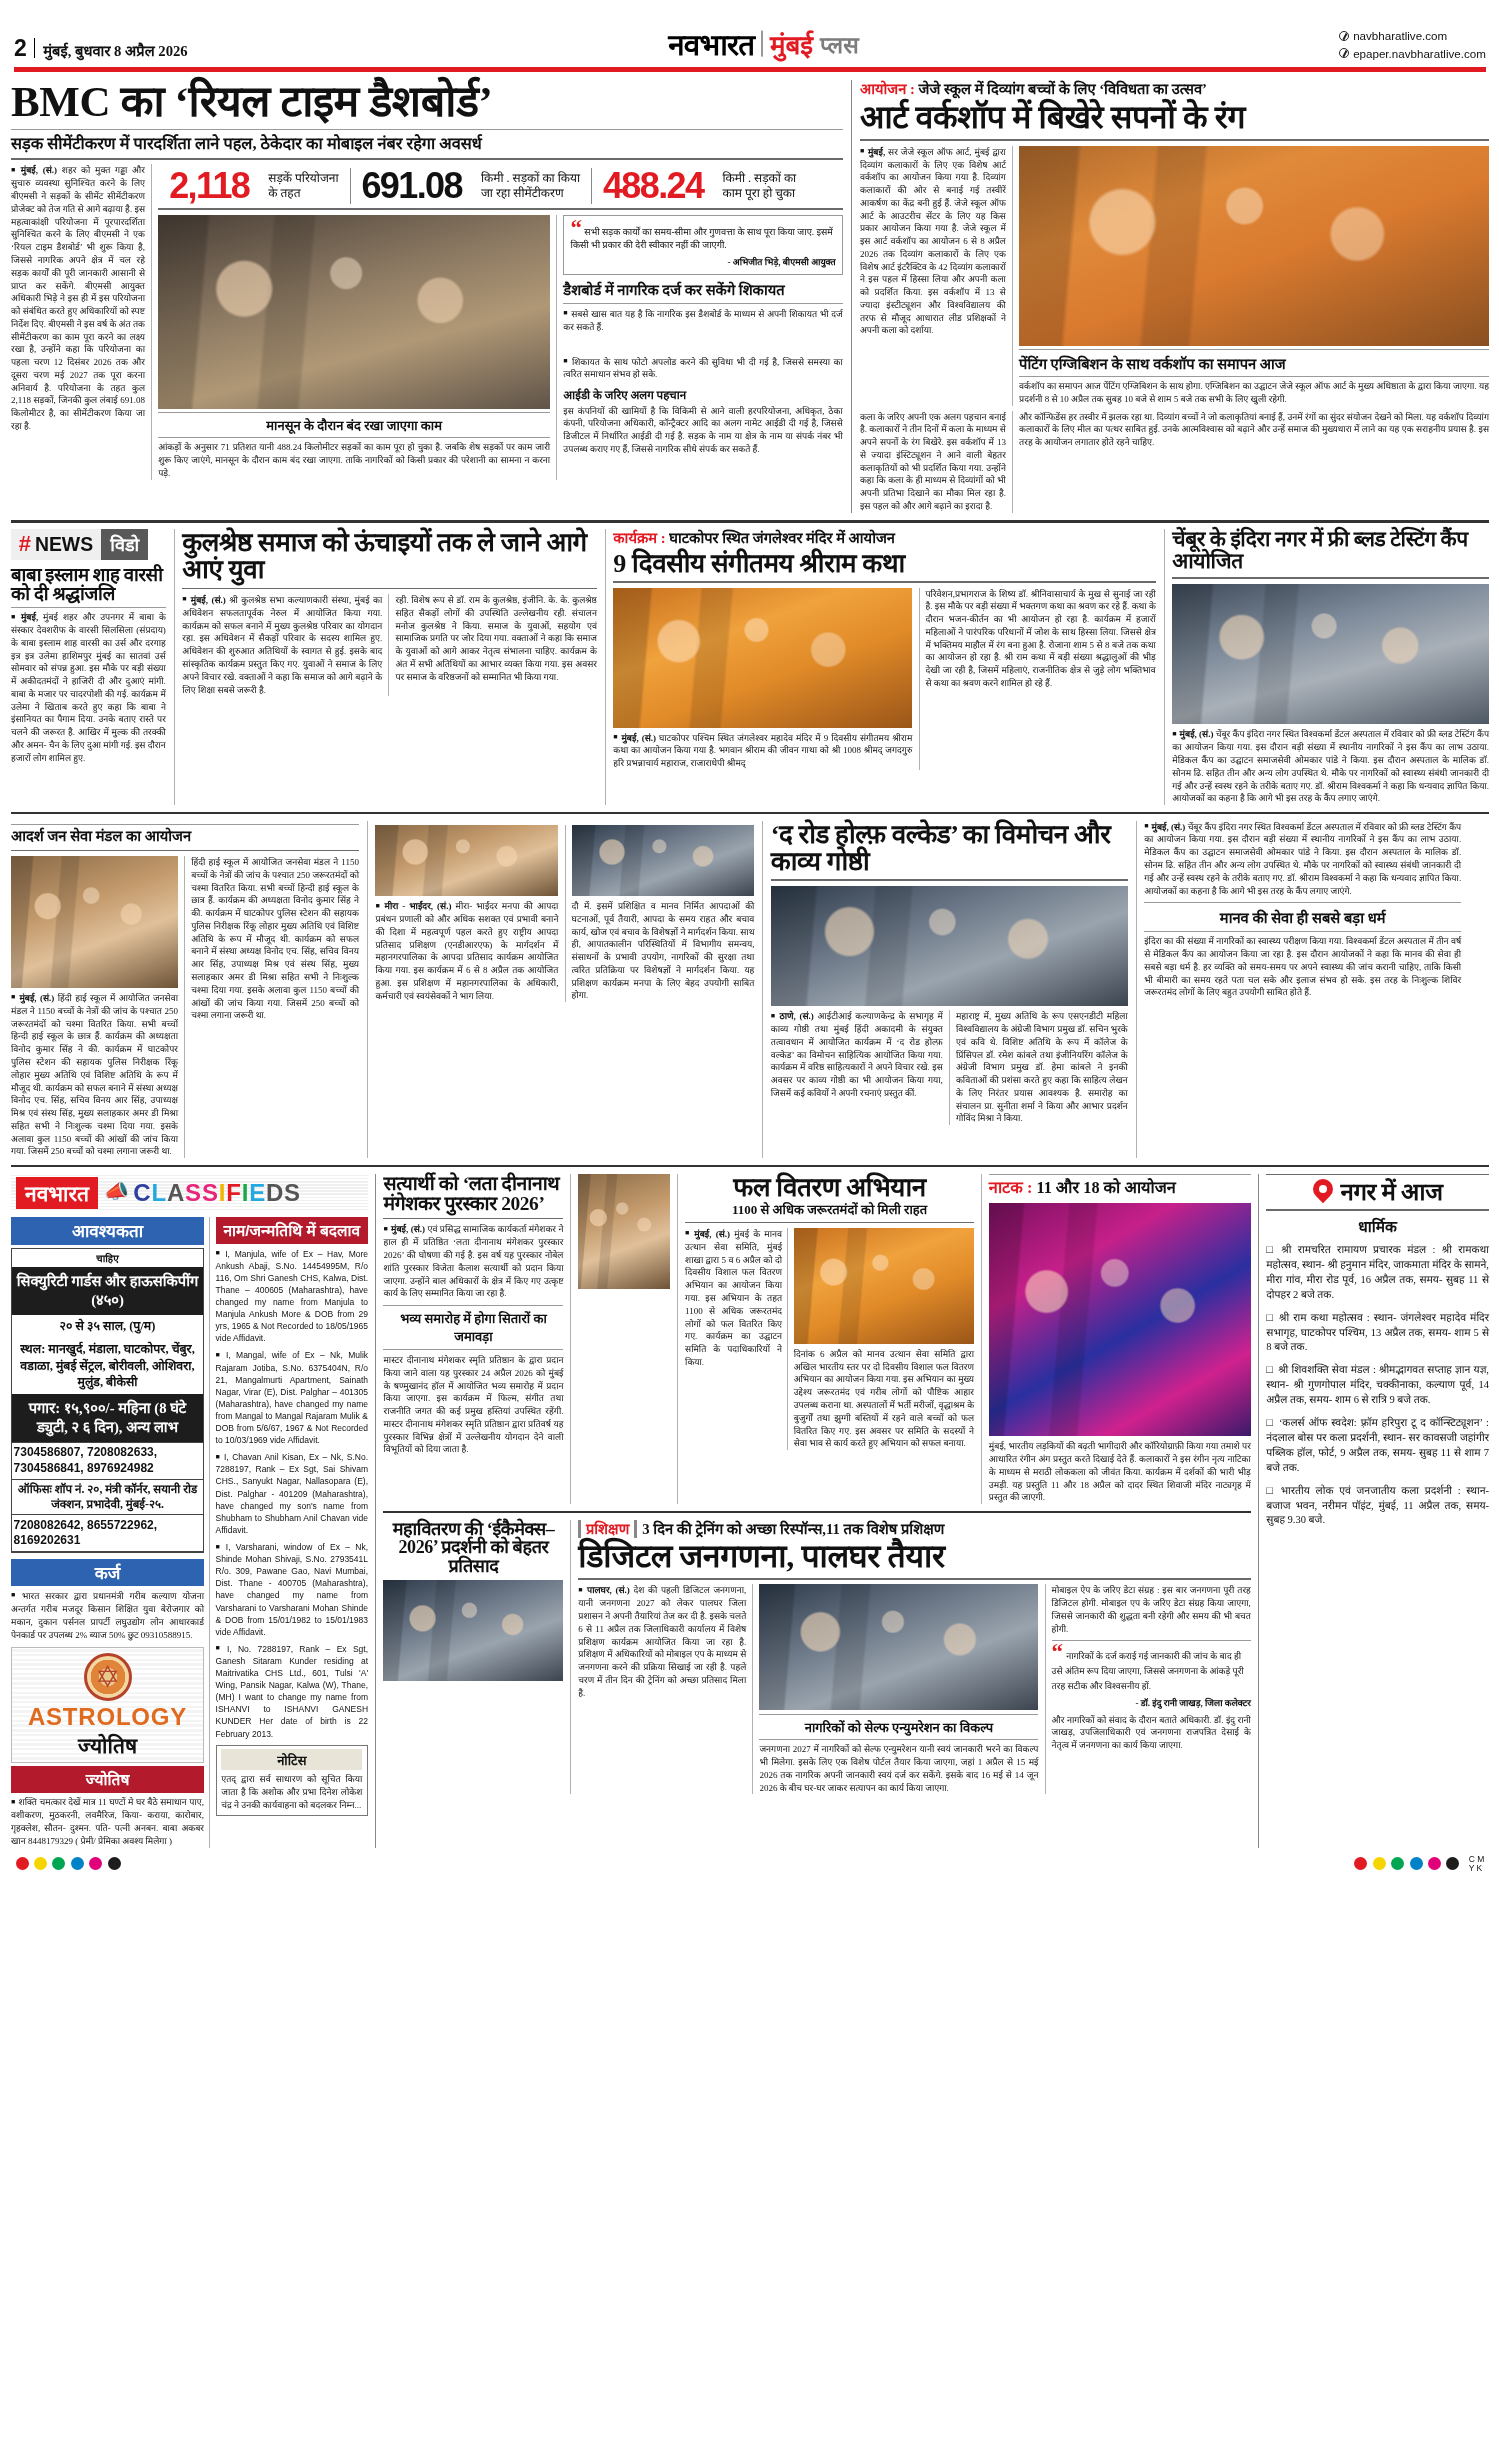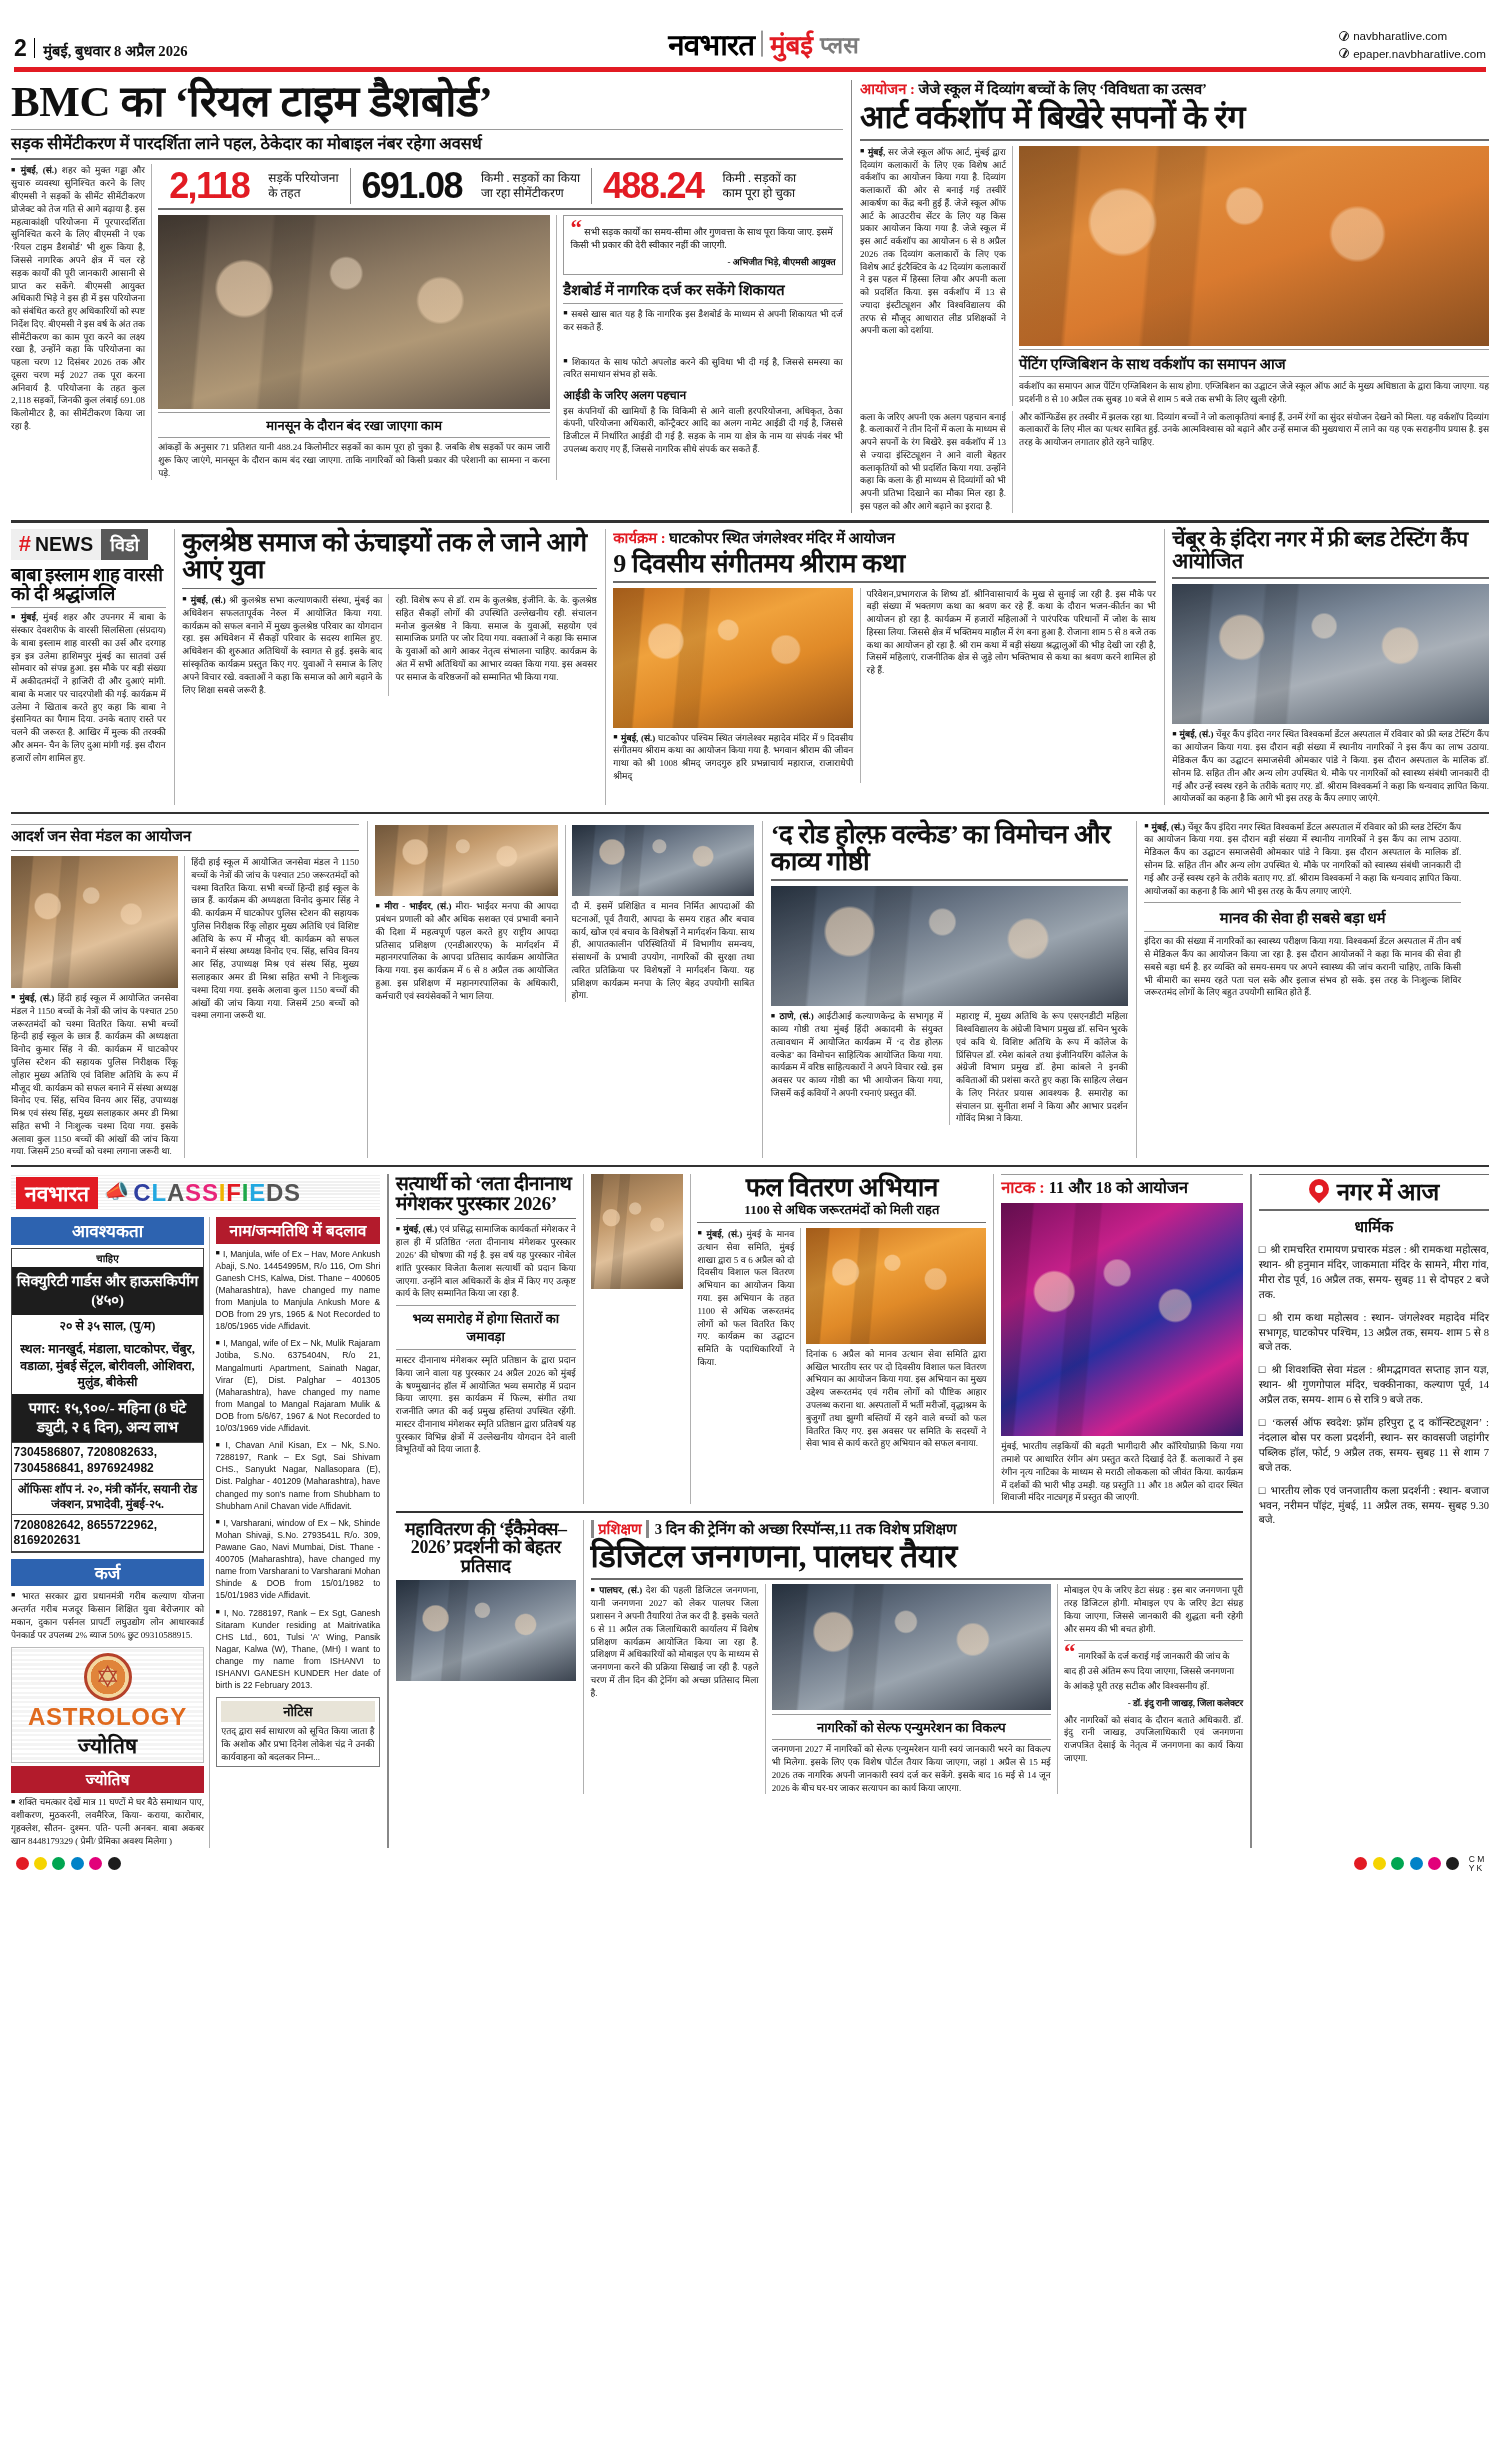--- a/index.html
+++ b/index.html
@@ -296,21 +296,21 @@
     <div class="vr"></div>
 
     <div style="width:543px;">
       <div class="kicker">
         <span class="k-red">कार्यक्रम :</span>
         <span>घाटकोपर स्थित जंगलेश्वर मंदिर में आयोजन</span>
       </div>
       <div class="hl hl-md" style="margin-top:2.3px;">9 दिवसीय संगीतमय श्रीराम कथा</div>
       <div class="hr-med" style="margin:4.7px 0 4.7px;"></div>
       <div style="display:flex; gap:6.2px;">
-        <div style="width:240px;">
+        <div style="width:299px;">
           <div class="photo saff" style="height:140px;"></div>
           <div class="body-txt sm" style="margin-top:3.9px;">
             <b class="bullet-sq">मुंबई, (सं.)</b>
             <span>घाटकोपर पश्चिम स्थित जंगलेश्वर महादेव मंदिर में 9 दिवसीय संगीतमय श्रीराम कथा का आयोजन किया गया है. भगवान श्रीराम की जीवन गाथा को श्री 1008 श्रीमद् जगदगुरु हरि प्रभन्नाचार्य महाराज, राजाराधेपी श्रीमद्</span>
           </div>
         </div>
         <div class="vr"></div>
         <div style="flex:1;">
           <div class="body-txt sm">परिवेशन,प्रभागराज के शिष्य डॉ. श्रीनिवासाचार्य के मुख से सुनाई जा रही है. इस मौके पर बड़ी संख्या में भक्तगण कथा का श्रवण कर रहे हैं. कथा के दौरान भजन-कीर्तन का भी आयोजन हो रहा है. कार्यक्रम में हजारों महिलाओं ने पारंपरिक परिधानों में जोश के साथ हिस्सा लिया. जिससे क्षेत्र में भक्तिमय माहौल में रंग बना हुआ है. रोजाना शाम 5 से 8 बजे तक कथा का आयोजन हो रहा है. श्री राम कथा में बड़ी संख्या श्रद्धालुओं की भीड़ देखी जा रही है, जिसमें महिलाएं, राजनीतिक क्षेत्र से जुड़े लोग भक्तिभाव से कथा का श्रवण करने शामिल हो रहे हैं.</div>
         </div>
@@ -501,21 +501,21 @@
             </div>
             <div class="vr"></div>
             <div style="flex:1;">
               <div class="photo saff" style="height:116px;"></div>
               <div class="body-txt sm" style="margin-top:3.9px;">दिनांक 6 अप्रैल को मानव उत्थान सेवा समिति द्वारा अखिल भारतीय स्तर पर दो दिवसीय विशाल फल वितरण अभियान का आयोजन किया गया. इस अभियान का मुख्य उद्देश्य जरूरतमंद एवं गरीब लोगों को पौष्टिक आहार उपलब्ध कराना था. अस्पतालों में भर्ती मरीजों, वृद्धाश्रम के बुजुर्गों तथा झुग्गी बस्तियों में रहने वाले बच्चों को फल वितरित किए गए. इस अवसर पर समिति के सदस्यों ने सेवा भाव से कार्य करते हुए अभियान को सफल बनाया.</div>
             </div>
           </div>
         </div>
         <div class="vr"></div>
 
-        <div style="width:242px;">
+        <div style="width:262px;">
           <div class="hr-thin" style="margin-bottom:3.9px;"></div>
           <div class="kicker" style="font-size:16.3px;">
             <span class="k-red">नाटक :</span>
             <span>11 और 18 को आयोजन</span>
           </div>
           <div class="photo stage" style="height:233px; margin-top:4.7px;"></div>
           <div class="body-txt sm" style="margin-top:3.9px;">मुंबई, भारतीय लड़कियों की बढ़ती भागीदारी और कॉरियोग्राफ़ी किया गया तमाशे पर आधारित रंगीन अंग प्रस्तुत करते दिखाई देते हैं. कलाकारों ने इस रंगीन नृत्य नाटिका के माध्यम से मराठी लोककला को जीवंत किया. कार्यक्रम में दर्शकों की भारी भीड़ उमड़ी. यह प्रस्तुति 11 और 18 अप्रैल को दादर स्थित शिवाजी मंदिर नाट्यगृह में प्रस्तुत की जाएगी.</div>
         </div>
       </div>
 

